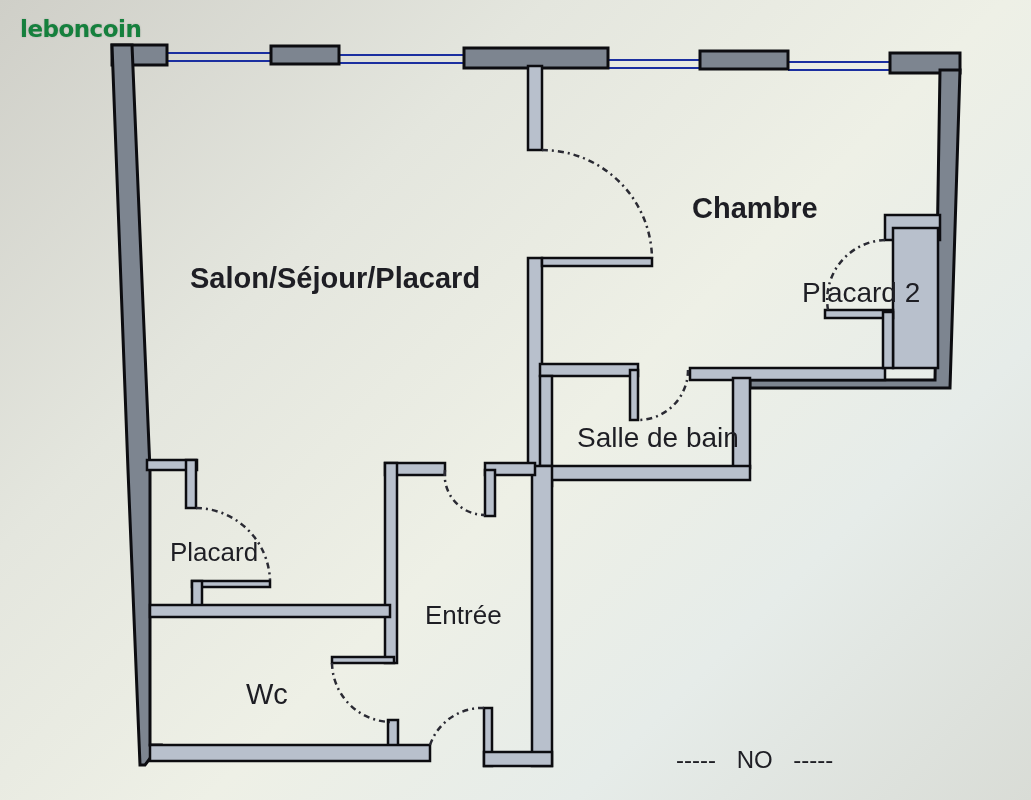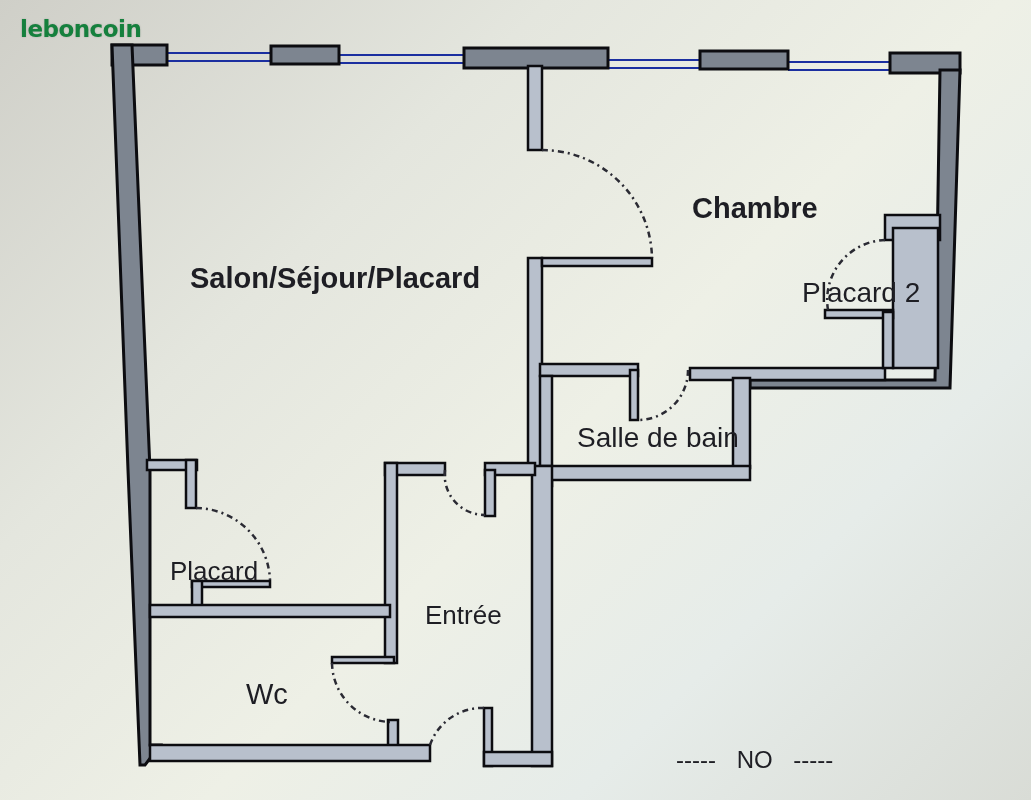--- a/index.html
+++ b/index.html
@@ -85,21 +85,21 @@
   <path class="door" d="M445,470 A40,40 0 0 0 485,515"></path>
   <path class="door" d="M196,508 A75,75 0 0 1 270,580"></path>
   <path class="door" d="M332,663 A60,60 0 0 0 390,722"></path>
   <path class="door" d="M484,708 A55,55 0 0 0 430,745"></path>
 </svg>
 
 <div class="label" style="left:190px;top:262px;font-size:29px;font-weight:bold;">Salon/Séjour/Placard</div>
 <div class="label" style="left:692px;top:192px;font-size:29px;font-weight:bold;">Chambre</div>
 <div class="label" style="left:802px;top:277px;font-size:28px;">Placard 2</div>
 <div class="label" style="left:577px;top:410px;font-size:28px;margin-top:12px;">Salle de bain</div>
-<div class="label" style="left:170px;top:537px;font-size:26px;margin-top:19px;">Placard</div>
+<div class="label" style="left:170px;top:537px;font-size:26px;">Placard</div>
 <div class="label" style="left:425px;top:600px;font-size:26px;">Entrée</div>
 <div class="label" style="left:246px;top:678px;font-size:29px;">Wc</div>
 
 <div class="label" style="left:676px;top:746px;font-size:24px;">
   <span>-----</span>
   <span style="margin:7px 14px;">NO</span>
   <span>-----</span>
 </div>
 
 </body></html>

